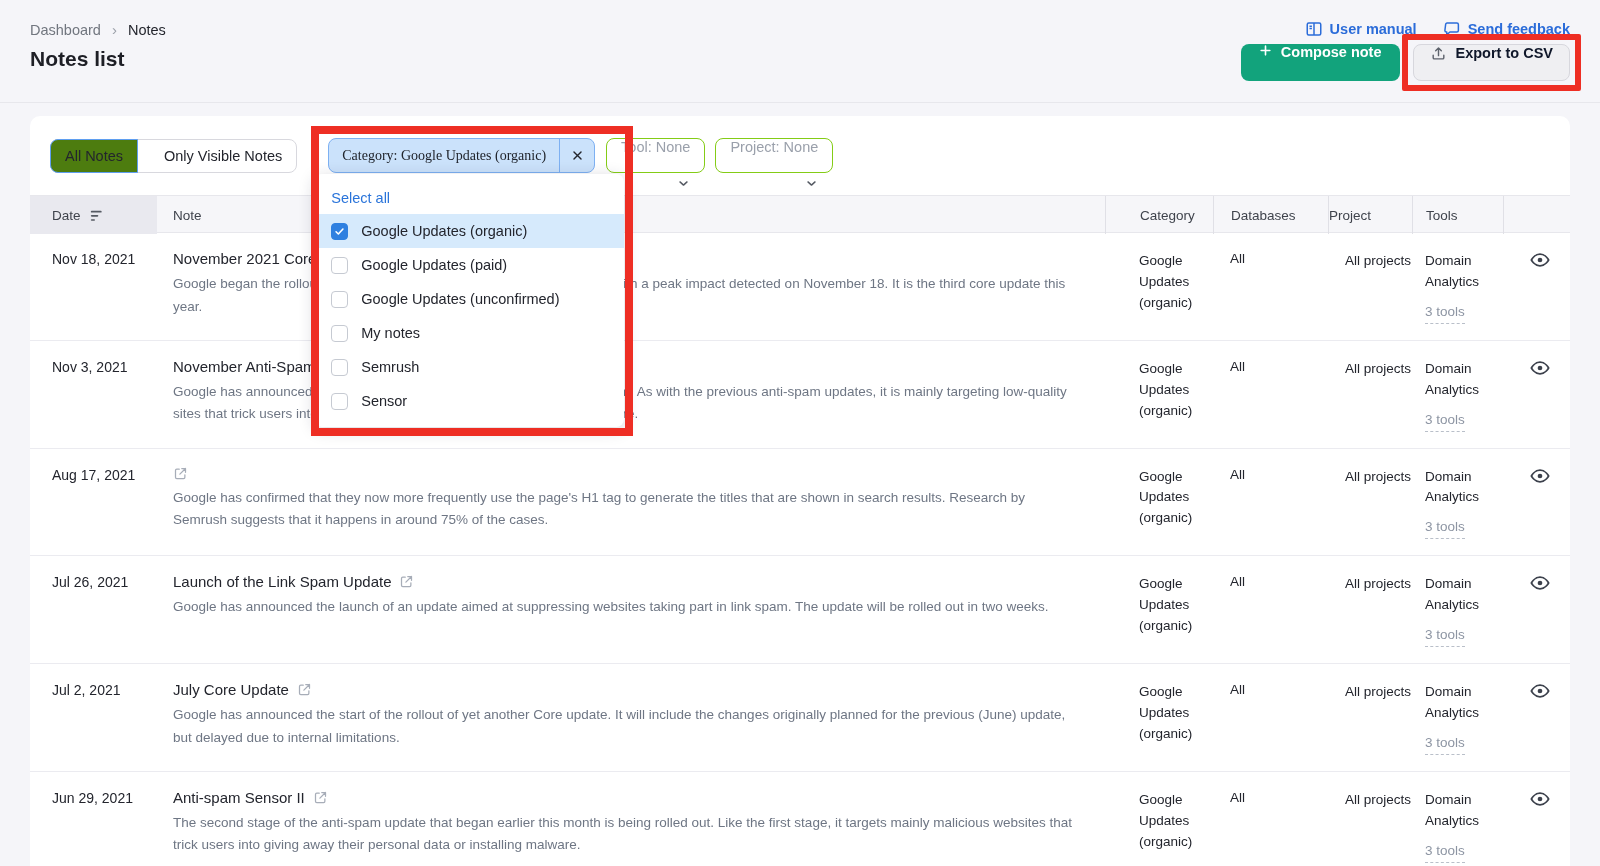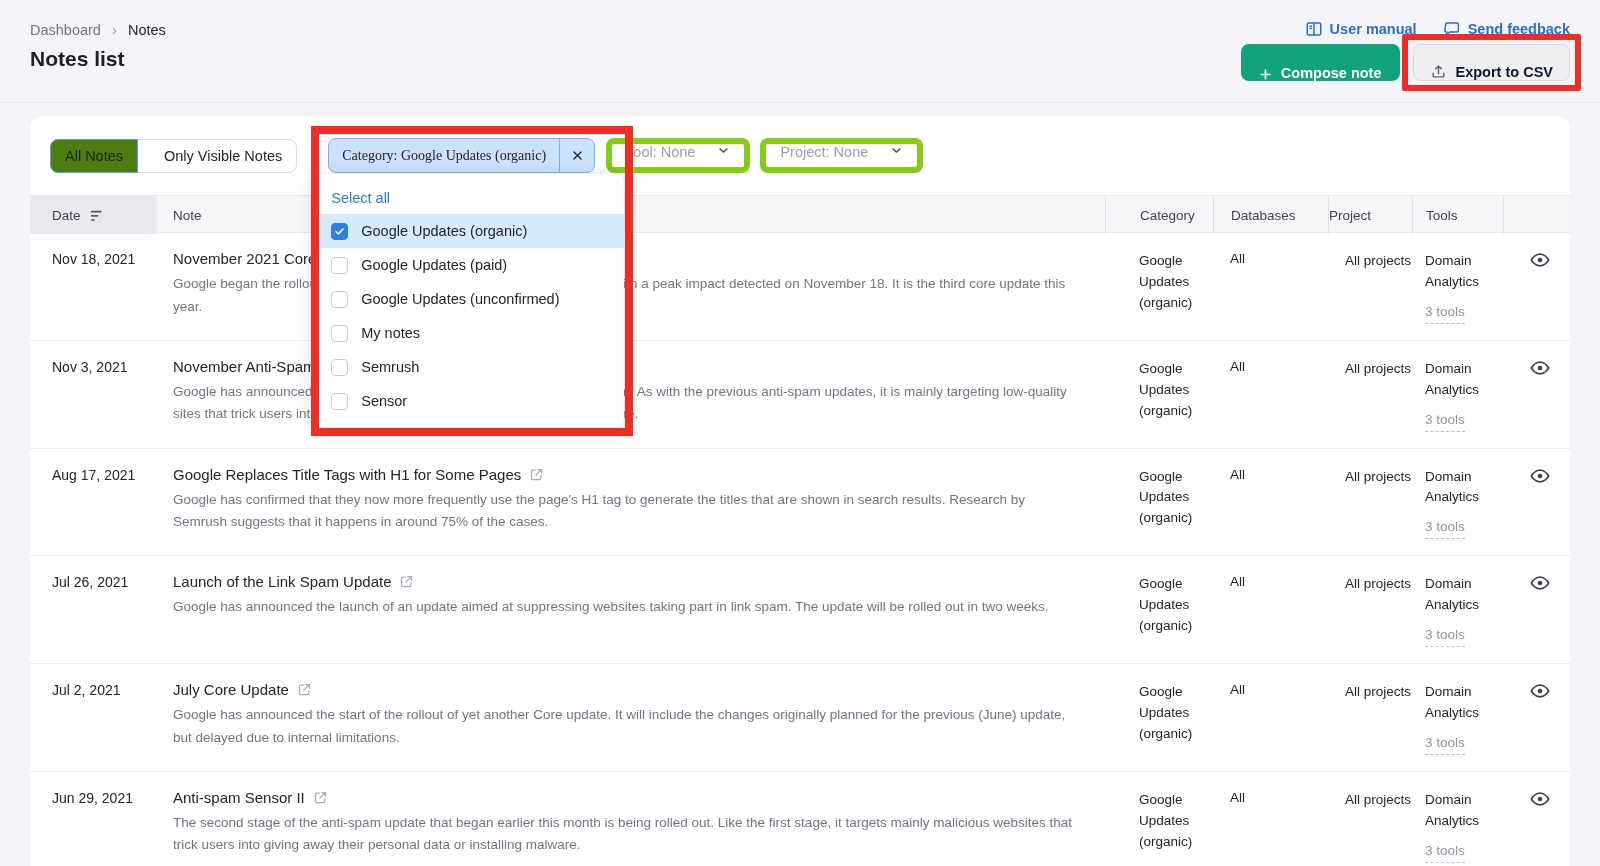--- a/index.html
+++ b/index.html
@@ -15,21 +15,21 @@
   
   .topbar { position: absolute; top: 0; left: 0; right: 0; height: 103px; border-bottom: 1px solid #e7e7ec; }
   .breadcrumb { position: absolute; top: 21px; left: 30px; display: flex; align-items: center; gap: 11px; font-size: 14.5px; }
   .breadcrumb .crumb-root { color: #71767f; cursor: pointer; }
   .breadcrumb .crumb-sep { color: #9ba0a9; font-size: 15px; }
   .breadcrumb .crumb-current { color: #23252d; }
   .top-links { position: absolute; top: 20px; right: 30px; display: flex; gap: 26px; }
   .top-link { display: flex; align-items: center; gap: 7px; color: #2b6cd9; font-size: 14.5px; font-weight: 600; cursor: pointer; }
   .page-title { position: absolute; top: 47px; left: 30px; font-size: 21px; font-weight: 700; color: #1e1f26; }
   .top-actions { position: absolute; top: 44px; right: 30px; display: flex; align-items: center; gap: 13px; }
-  .btn { display: inline-flex; align-items: flex-end; gap: 9px; height: 37px; border-radius: 8px; font-size: 14.5px; font-weight: 600; cursor: pointer; border: none; font-family: inherit; }
+  .btn { display: inline-flex; align-items: flex-start; gap: 9px; height: 37px; border-radius: 8px; font-size: 14.5px; font-weight: 600; cursor: pointer; border: none; font-family: inherit; }
   .btn-compose { background: #12a37c; color: #ffffff; padding: 0 18px; }
   .btn-export { background: #efeff2; color: #0f172a; border: 1px solid #d7d7dd; padding: 0 16px; }
   .annotation-wrap { display: inline-flex; border: 6px solid #ee2e24; padding: 4px 5px; margin: -10px -11px; border-radius: 2px; }
 
   
   .card { position: absolute; left: 30px; right: 30px; top: 116px; height: 790px; background: #ffffff; border-radius: 10px; }
 
   
   .filterbar { height: 79px; display: flex; align-items: center; padding: 0 20px; position: relative; }
   .segmented { display: flex; height: 34px; border-radius: 8px; background: #fff; border: 1px solid #d8d8de; margin-right: 31px; overflow: visible; }
@@ -44,21 +44,21 @@
 
   .dropdown-panel { position: absolute; top: 36px; left: -14px; width: 310px; background: #fff; border-radius: 8px; box-shadow: 0 3px 16px rgba(25,30,56,0.18); padding: 7px 0 9px; z-index: 50; }
   .select-all { padding: 9px 17px 8px; color: #2a74da; font-size: 14.5px; cursor: pointer; }
   .dd-option { height: 34px; display: flex; align-items: center; gap: 13px; padding: 0 17px; font-size: 14.5px; color: #23252d; cursor: pointer; }
   .dd-option.checked { background: #d6eafc; }
   .cbx { width: 17px; height: 17px; border-radius: 4px; border: 1.5px solid #c6cad2; background: #fff; flex: 0 0 auto; display: flex; align-items: center; justify-content: center; }
   .dd-option.checked .cbx { background: #2f80e0; border-color: #2f80e0; }
 
   .annotation-category { position: absolute; left: -17px; top: -12px; width: 322px; height: 310px; border: 8px solid #ee2e24; z-index: 70; pointer-events: none; }
 
-  .pill { display: flex; align-items: flex-start; height: 35px; border: 6px solid #84cc16; border-radius: 8px; padding: 0 14px; color: #9aa0ab; font-size: 14.5px; gap: 22px; cursor: pointer; background: #fff; margin-right: 10px; }
+  .pill { display: flex; align-items: flex-end; height: 35px; border: 1px solid #84cc16; border-radius: 8px; padding: 0 14px; color: #9aa0ab; font-size: 14.5px; gap: 22px; cursor: pointer; background: #fff; margin-right: 10px; flex-direction: column; }
   .pill .chev { color: #555a63; }
 
   
   .grid-cols { display: grid; grid-template-columns: 127px 948px 108px 115px 84px 91px 1fr; }
   .thead { height: 38px; background: #f6f6f9; border-top: 1px solid #e7e7ec; border-bottom: 1px solid #e7e7ec; align-items: center; font-size: 13.5px; color: #3f434c; }
   .th { height: 38px; display: flex; align-items: center; }
   .th-date { background: #e9e9ef; padding-left: 22px; gap: 9px; cursor: pointer; }
   .th-note { padding-left: 16px; }
   .th-line { border-left: 1px solid #e0e0e6; }
   .th-category { padding-left: 34px; }
@@ -285,21 +285,20 @@
               <circle cx="12" cy="11" r="2.6" fill="#3c414c" stroke="none"></circle>
             </svg>
         </span>
       </div>
     </div>
 
     <div class="grid-cols trow">
       <div class="td-date">Aug 17, 2021</div>
       <div class="td-note">
         <div class="note-title">
-          <span>Google Replaces Title Tags with H1 for Some Pages</span>
           <span class="ext">
             <svg width="15" height="15" viewBox="0 0 24 24" fill="none" stroke="#a7adb8" stroke-width="2" stroke-linecap="round" stroke-linejoin="round">
                 <path d="M10 5H6a2 2 0 0 0-2 2v11a2 2 0 0 0 2 2h11a2 2 0 0 0 2-2v-4"></path>
                 <path d="M14 4h6v6M20 4l-9 9"></path>
               </svg>
           </span>
         </div>
         <div class="note-desc">Google has confirmed that they now more frequently use the page's H1 tag to generate the titles that are shown in search results. Research by Semrush suggests that it happens in around 75% of the cases.</div>
       </div>
       <div class="td-category">Google Updates (organic)</div>

